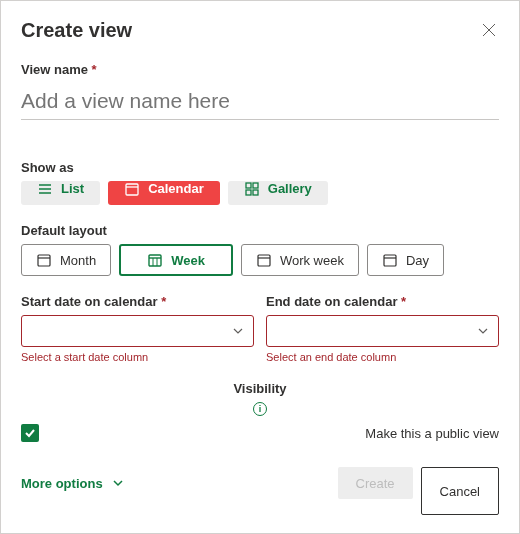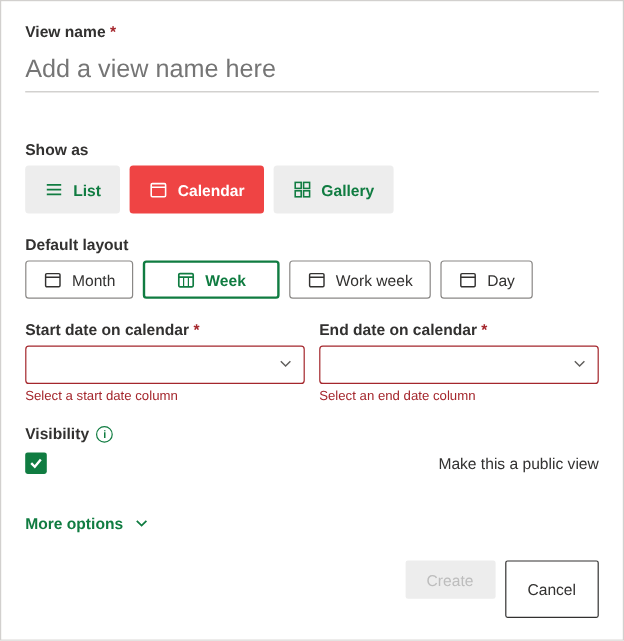--- a/index.html
+++ b/index.html
@@ -33,23 +33,22 @@
     outline: none;
     background: transparent;
     margin-bottom: 22px;
   }
 
   .section { margin-bottom: 18px; }
 
   .btn-row { display: flex; gap: 8px; flex-wrap: wrap; }
   .pill {
     display: inline-flex;
-    align-items: center;
     gap: 8px;
-    height: 40px;
+    height: 24px;
     padding: 0 16px;
     border-radius: 3px;
     font-size: 13px;
     cursor: pointer;
     border: none;
     background: #ededed;
     color: #107c41;
     font-weight: 600;
   }
   .pill.selected { background: #ef4444; color: #fff; }
@@ -82,21 +81,21 @@
     background: #fff;
     display: flex;
     align-items: center;
     justify-content: flex-end;
     padding: 0 10px;
     cursor: pointer;
   }
   .chevron { color: #605e5c; }
   .err { color: #a4262c; font-size: 11px; margin-top: 4px; }
 
-  .vis-row { display: flex; align-items: center; gap: 6px; }
+  .vis-row { display: flex; align-items: center; gap: 6px; flex-direction: column; }
   .info-ic { width: 14px; height: 14px; border: 1px solid #107c41; border-radius: 50%; display:inline-flex;align-items:center;justify-content:center; font-size:9px; color:#107c41; font-weight:700; }
 
   .checkbox-row { display: flex; align-items: center; gap: 8px; margin-top: 8px; justify-content: space-between; }
   .checkbox {
     width: 18px; height: 18px;
     background: #107c41;
     border-radius: 2px;
     display: inline-flex; align-items: center; justify-content: center;
     cursor: pointer;
   }
@@ -123,20 +122,29 @@
   .btn-secondary {
     height: 48px; padding: 0 18px; border: 1px solid #323130; background: #fff; color: #323130;
     font-size: 13px; border-radius: 2px; cursor: pointer;
   }
 </style>
 </head>
 <body>
 
 <div class="dialog">
 
+  <div class="title-row">
+    <div class="title">Create view</div>
+    <div class="close">
+      <svg viewBox="0 0 16 16" width="16" height="16">
+          <line x1="2" y1="2" x2="14" y2="14" stroke="#605e5c" stroke-width="1"></line>
+          <line x1="14" y1="2" x2="2" y2="14" stroke="#605e5c" stroke-width="1"></line>
+        </svg>
+    </div>
+  </div>
 
   <div class="section">
     <div class="label">
       <span>View name</span> <span class="req">*</span>
     </div>
     <input class="viewname-input" type="text" placeholder="Add a view name here" style="">
   </div>
 
   <div class="section">
     <div class="label">Show as</div>

